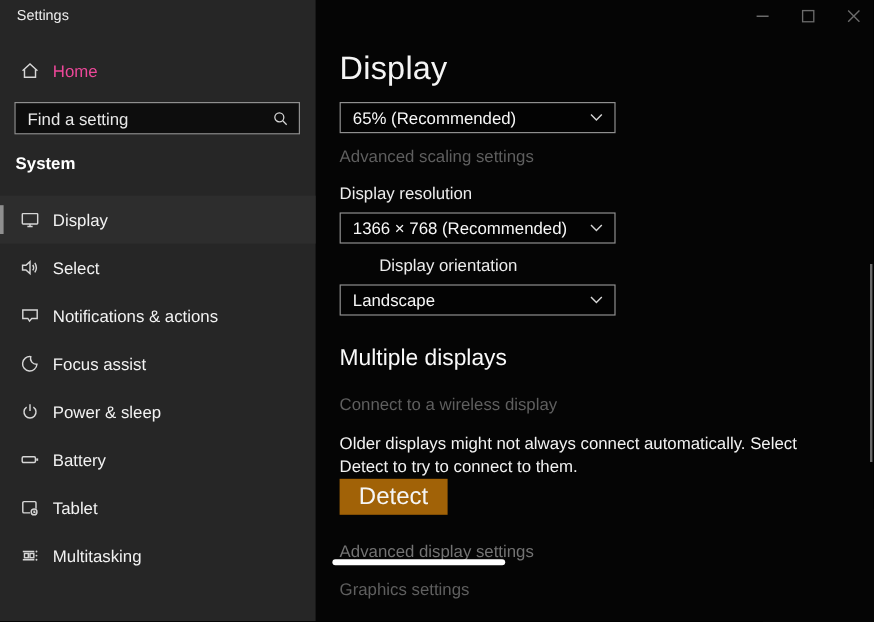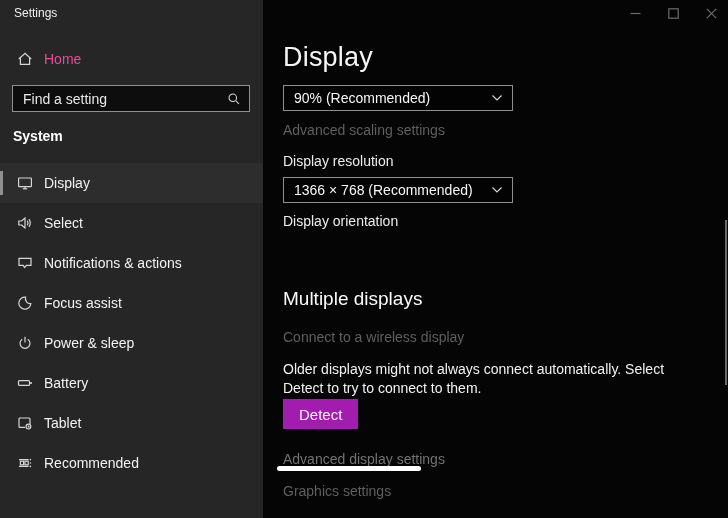--- a/index.html
+++ b/index.html
@@ -43,28 +43,28 @@
   .page-title { position:absolute; left:20px; top:42px; font-size:27px; font-weight:300; color:#f5f5f5; letter-spacing:.2px; }
   .dropdown {
     position:absolute; left:20px; width:230px; height:26px;
     background:#030303; border:1.5px solid #8f8f8f;
     display:flex; align-items:center; cursor:default;
   }
   .dropdown .val { position:absolute; left:10px; font-size:14px; color:#f7f7f7; white-space:nowrap; }
   .dropdown .chev { position:absolute; right:9px; }
   .dd-scale { top:85px; } .dd-res { top:177px; } .dd-orient { top:237px; }
   .field-label { position:absolute; left:20px; font-size:14px; color:#ececec; }
-  .lbl-res { top:153px; } .lbl-orient { top:213px; }
+  .lbl-res { top:153px; } .lbl-orient { top:213px;margin-left:33px; }
   .dim-link { position:absolute; left:20px; font-size:14px; color:#5f5f5f; cursor:default; white-space:nowrap; }
   .link-scaling { top:122px; } .link-wireless { top:329px; } .link-graphics { top:483px; }
   .sub-heading { position:absolute; left:20px; top:288px; font-size:19px; font-weight:400; color:#fafafa; }
   .desc { position:absolute; left:20px; top:360px; width:392px; font-size:14px; line-height:19px; color:#f2f2f2; }
   .detect-btn {
     position:absolute; left:20px; top:399px; min-width:74px; height:27px; padding:15px 16px;
-    background:#a21caf; color:#f5f5f5; font-size:15px; border:none;
+    background:#a16207; color:#f5f5f5; font-size:20px; border:none;
     display:flex; align-items:center; justify-content:center; cursor:pointer;
     font-family:inherit;
   }
   .link-advanced { position:absolute; left:20px; top:451px; font-size:14px; color:#737373; cursor:pointer; white-space:nowrap; }
   .underline-mark { position:absolute; left:14px; top:466px; width:144px; height:5px; background:#ffffff; border-radius:3px; }
 
   .scrollbar-thumb { position:absolute; left:725px; top:220px; width:2px; height:165px; background:#6a6a6a; }
 </style>
 </head>
 <body>
@@ -173,21 +173,21 @@
 
       <div class="nav-row">
         <span class="nav-icon">
           <svg width="16" height="16" viewBox="0 0 16 16" class="icon">
             <path d="M2 4.6 H11.6 M2 11.4 H11.6"></path>
               <rect x="3.4" y="6.2" width="3.2" height="3.6"></rect>
               <rect x="8" y="6.2" width="3.2" height="3.6"></rect>
               <path d="M13.4 4.6 V4.6 M13.4 8 V8 M13.4 11.4 V11.4" stroke-linecap="round" stroke-width="1.6"></path>
           </svg>
         </span>
-        <span class="nav-label">Recommended</span>
+        <span class="nav-label">Multitasking</span>
       </div>
 
     </div>
   </div>
 
   <div class="win-btn btn-min">
     <svg width="11" height="11" viewBox="0 0 11 11">
         <path d="M0.5 5.5 H10.5"></path>
       </svg>
   </div>
@@ -199,41 +199,49 @@
   <div class="win-btn btn-close">
     <svg width="11" height="11" viewBox="0 0 11 11">
         <path d="M0.8 0.8 L10.2 10.2 M10.2 0.8 L0.8 10.2"></path>
       </svg>
   </div>
 
   <div class="main">
     <div class="page-title">Display</div>
 
     <div class="dropdown dd-scale">
-      <span class="val">90% (Recommended)</span>
+      <span class="val">65% (Recommended)</span>
       <span class="chev">
         <svg width="12" height="8" viewBox="0 0 12 8" class="icon">
             <path d="M1.5 1.5 L6 6 L10.5 1.5"></path>
           </svg>
       </span>
     </div>
 
     <div class="dim-link link-scaling">Advanced scaling settings</div>
 
     <div class="field-label lbl-res">Display resolution</div>
     <div class="dropdown dd-res">
       <span class="val">1366 × 768 (Recommended)</span>
       <span class="chev">
         <svg width="12" height="8" viewBox="0 0 12 8" class="icon">
             <path d="M1.5 1.5 L6 6 L10.5 1.5"></path>
           </svg>
       </span>
     </div>
 
     <div class="field-label lbl-orient">Display orientation</div>
+    <div class="dropdown dd-orient">
+      <span class="val">Landscape</span>
+      <span class="chev">
+        <svg width="12" height="8" viewBox="0 0 12 8" class="icon">
+            <path d="M1.5 1.5 L6 6 L10.5 1.5"></path>
+          </svg>
+      </span>
+    </div>
 
     <div class="sub-heading">Multiple displays</div>
 
     <div class="dim-link link-wireless">Connect to a wireless display</div>
 
     <div class="desc">Older displays might not always connect automatically. Select Detect to try to connect to them.</div>
 
     <button class="detect-btn">Detect</button>
 
     <div class="link-advanced">Advanced display settings</div>

